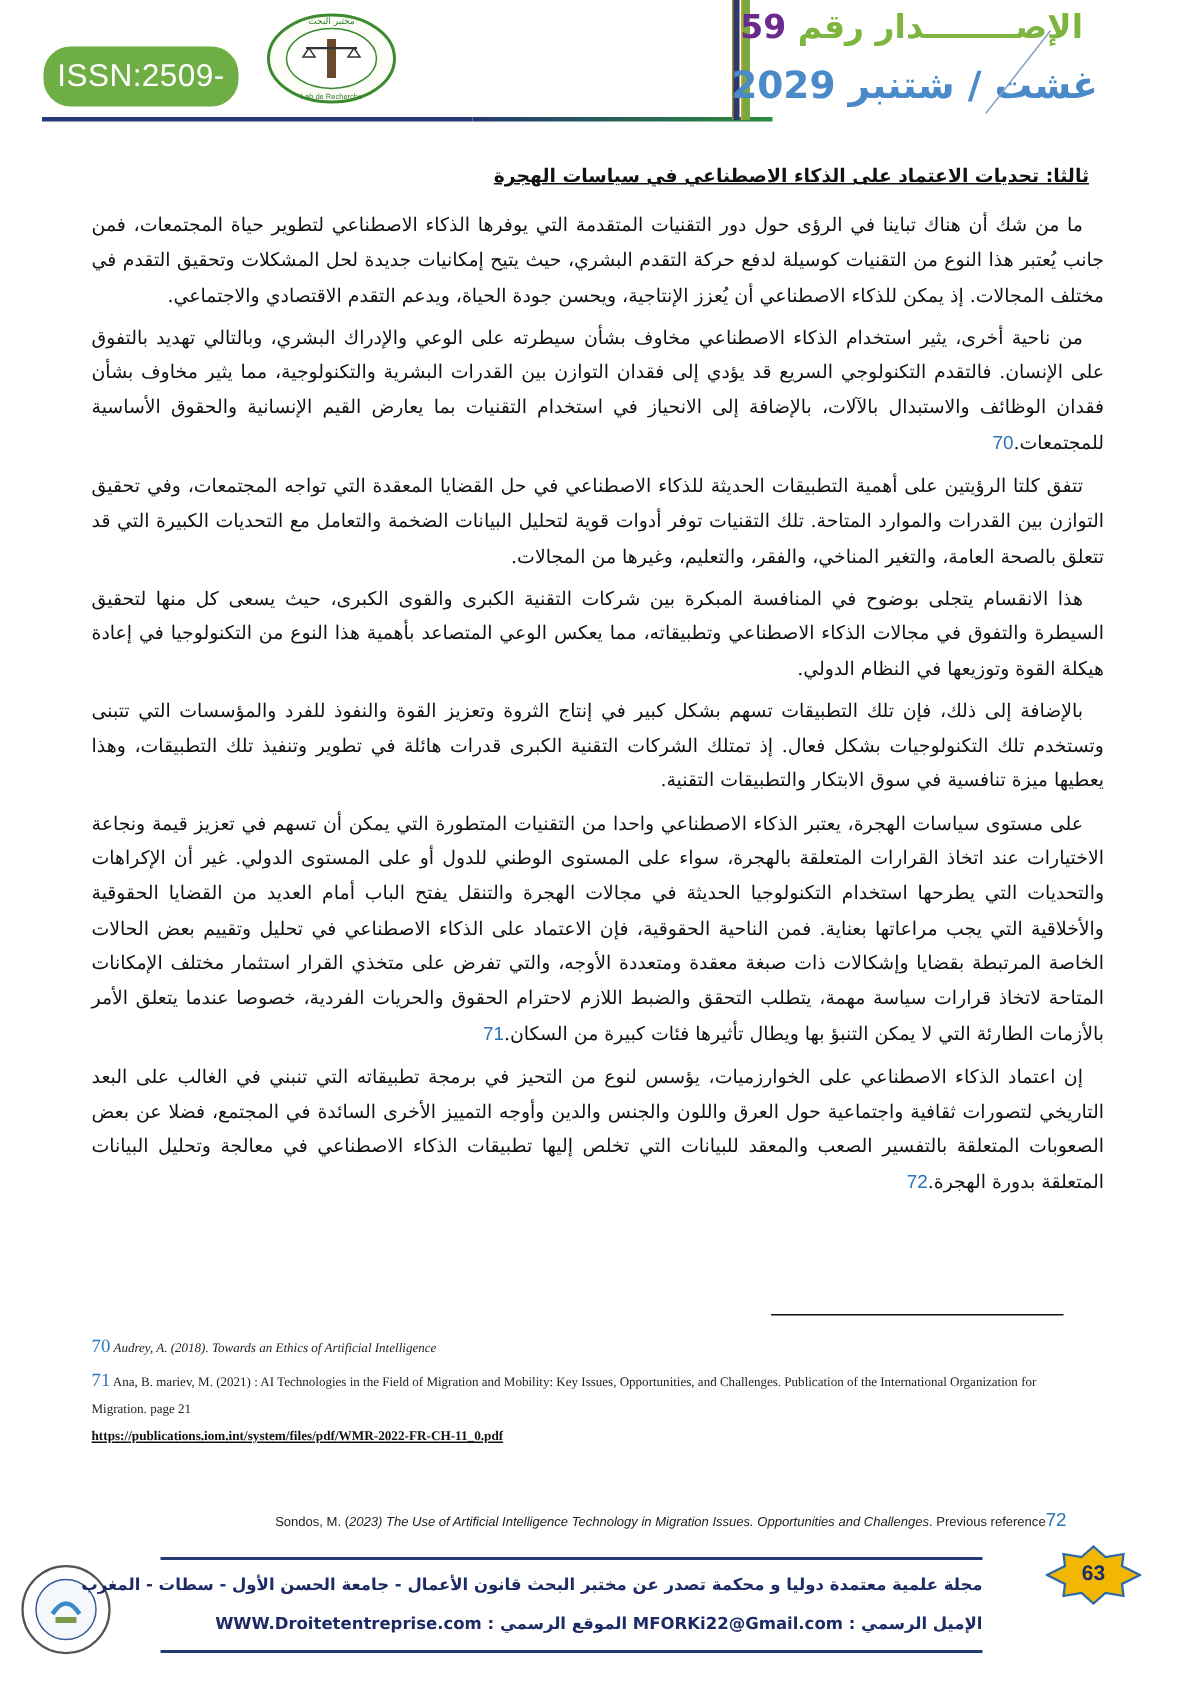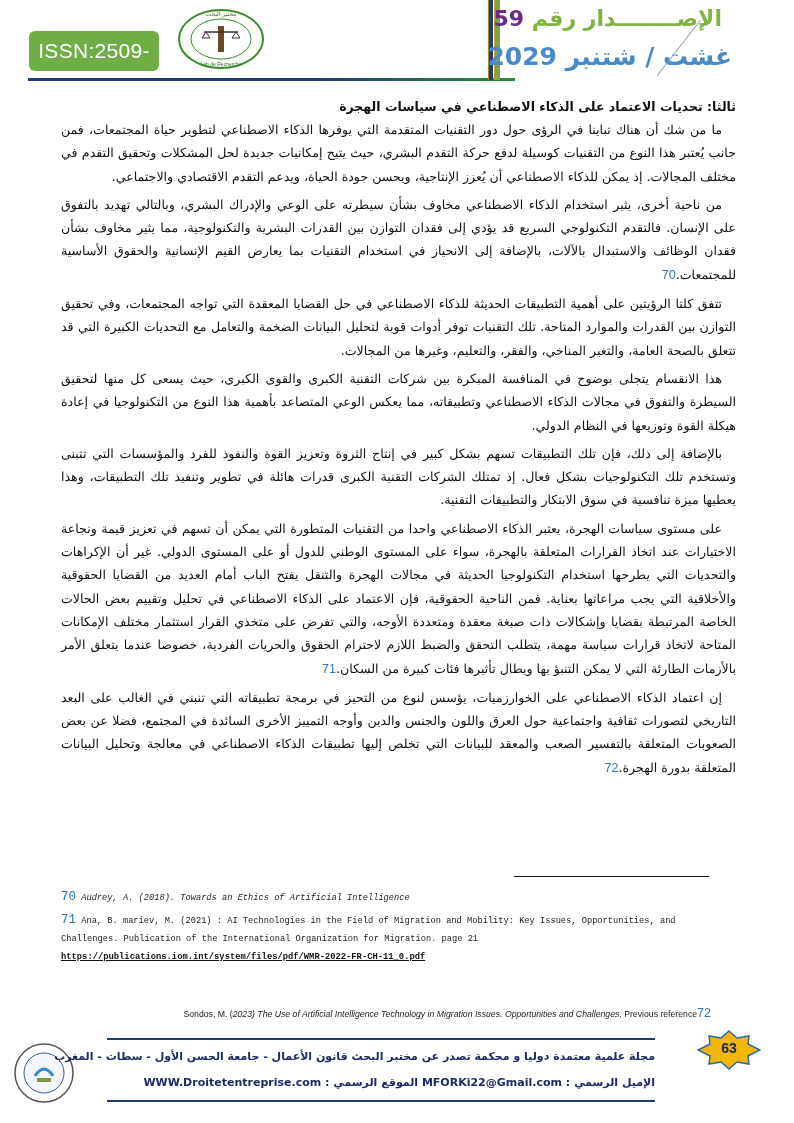--- a/index.html
+++ b/index.html
@@ -1,44 +1,44 @@
 <!DOCTYPE html>
 <html><head>
 <meta charset="utf-8">
 <style>
   html, body { margin: 0; padding: 0; background: #ffffff; }
   body { width: 794px; height: 1123px; position: relative; overflow: hidden; font-family: "DejaVu Sans", sans-serif; color: #111; }
 
   
   .header { position: absolute; left: 0; top: 0; width: 794px; height: 85px; }
-  .issn { position: absolute; left: 29px; top: 31px; width: 130px; height: 40px; background: #6fae44; border-radius: 6px; color: #fff; font-family: "Liberation Sans", sans-serif; font-size: 21px; font-weight: normal; line-height: 40px; text-align: center; letter-spacing: 0.3px; }
+  .issn { position: absolute; left: 29px; top: 31px; width: 130px; height: 40px; background: #6fae44; border-radius: 18px; color: #fff; font-family: "Liberation Sans", sans-serif; font-size: 21px; font-weight: normal; line-height: 40px; text-align: center; letter-spacing: 0.3px; }
   .logo-lab { position: absolute; left: 176px; top: 8px; width: 90px; height: 62px; }
   .logo-journal { position: absolute; left: 283px; top: 8px; width: 176px; height: 62px; }
   .logo-journal-title { position: absolute; right: 6px; top: 2px; font-size: 8px; color: #2a3a7a; font-weight: bold; font-family: "DejaVu Sans", sans-serif; direction: rtl; white-space: nowrap; }
   .logo-journal-bar { position: absolute; right: 0px; top: 14px; width: 116px; height: 5px; background: #1f3f7a; }
   .logo-journal-url { position: absolute; left: 4px; bottom: 2px; font-size: 6px; color: #374a8a; font-family: "Liberation Sans", sans-serif; }
   .header-rule { position: absolute; left: 28px; top: 78px; width: 287px; height: 3px; background: #243a72; }
   .header-rule2 { position: absolute; left: 315px; top: 78px; width: 200px; height: 3px; background: linear-gradient(to right, #243a72, #2e8a3e); }
   .vbars { position: absolute; left: 488px; top: 0; width: 12px; height: 80px; }
   .vbar1 { position: absolute; left: 0; top: 0; width: 4px; height: 80px; background: #2b3a6b; border-left: 1px solid #a08a30; }
   .vbar2 { position: absolute; left: 6px; top: 0; width: 5px; height: 80px; background: #78a83e; border-left: 1px solid #c4a63c; }
   .issue-line { position: absolute; left: 512px; top: 6px; width: 210px; height: 30px; direction: rtl; text-align: right; font-family: "DejaVu Sans", sans-serif; font-weight: bold; font-size: 22px; color: #7db540; white-space: nowrap; }
   .issue-number { color: #6a2a8e; padding-left: 15px; }
   .date-line { position: absolute; left: 510px; top: 42px; width: 222px; height: 34px; direction: rtl; text-align: right; font-family: "DejaVu Sans", sans-serif; font-weight: bold; font-size: 25px; color: #4b8ac8; white-space: nowrap; }
   .diag { position: absolute; left: 700px; top: 20px; width: 1px; height: 70px; background: #8aa0c0; transform: rotate(38deg); transform-origin: top left; }
 
   
   .content { position: absolute; left: 61px; top: 96px; width: 675px; direction: rtl; text-align: justify; font-family: "DejaVu Serif", serif; font-size: 12.6px; line-height: 23.3px; color: #111; }
-  .section-title { font-weight: bold; font-family: "DejaVu Sans", sans-serif; font-size: 12.5px; margin: 0; line-height: 22px; }
+  .section-title { font-weight: bold; font-family: "DejaVu Sans", sans-serif; font-size: 12.5px; margin: 10px; line-height: 22px; text-decoration: underline; }
   .para { margin: 0 0 5px 0; text-indent: 14px; text-align-last: right; }
   .fn-ref { color: #2e75b6; font-family: "Liberation Sans", sans-serif; }
 
   
   .fn-rule { position: absolute; left: 514px; top: 876px; width: 195px; height: 1px; background: #111; }
-  .footnotes { position: absolute; left: 61px; top: 888px; width: 660px; font-family: Liberation Mono, monospace; font-size: 8.7px; color: #222; }
+  .footnotes { position: absolute; left: 61px; top: 888px; width: 660px; font-family: Liberation Serif, serif; font-size: 8.7px; color: #222; }
   .fn { margin: 0; line-height: 18px; }
   .fn-num { color: #2e75b6; font-size: 12.5px; }
   .fn-ital { font-style: italic; }
   .fn-link { font-weight: bold; text-decoration: underline; color: #111; font-size: 8.8px; }
   .fn-sondos { position: absolute; left: 61px; top: 1006px; width: 650px; text-align: right; font-family: "Liberation Sans", sans-serif; font-size: 8.7px; color: #222; white-space: nowrap; }
 
   
   .footer-rule-top { position: absolute; left: 107px; top: 1038px; width: 548px; height: 2px; background: #243a72; }
   .footer-rule-bot { position: absolute; left: 107px; top: 1100px; width: 548px; height: 2px; background: #243a72; }
   .footer-line1 { position: absolute; left: 107px; top: 1050px; width: 548px; direction: rtl; text-align: right; font-family: "DejaVu Sans", sans-serif; font-weight: bold; font-size: 11px; color: #1c2a66; white-space: nowrap; }

